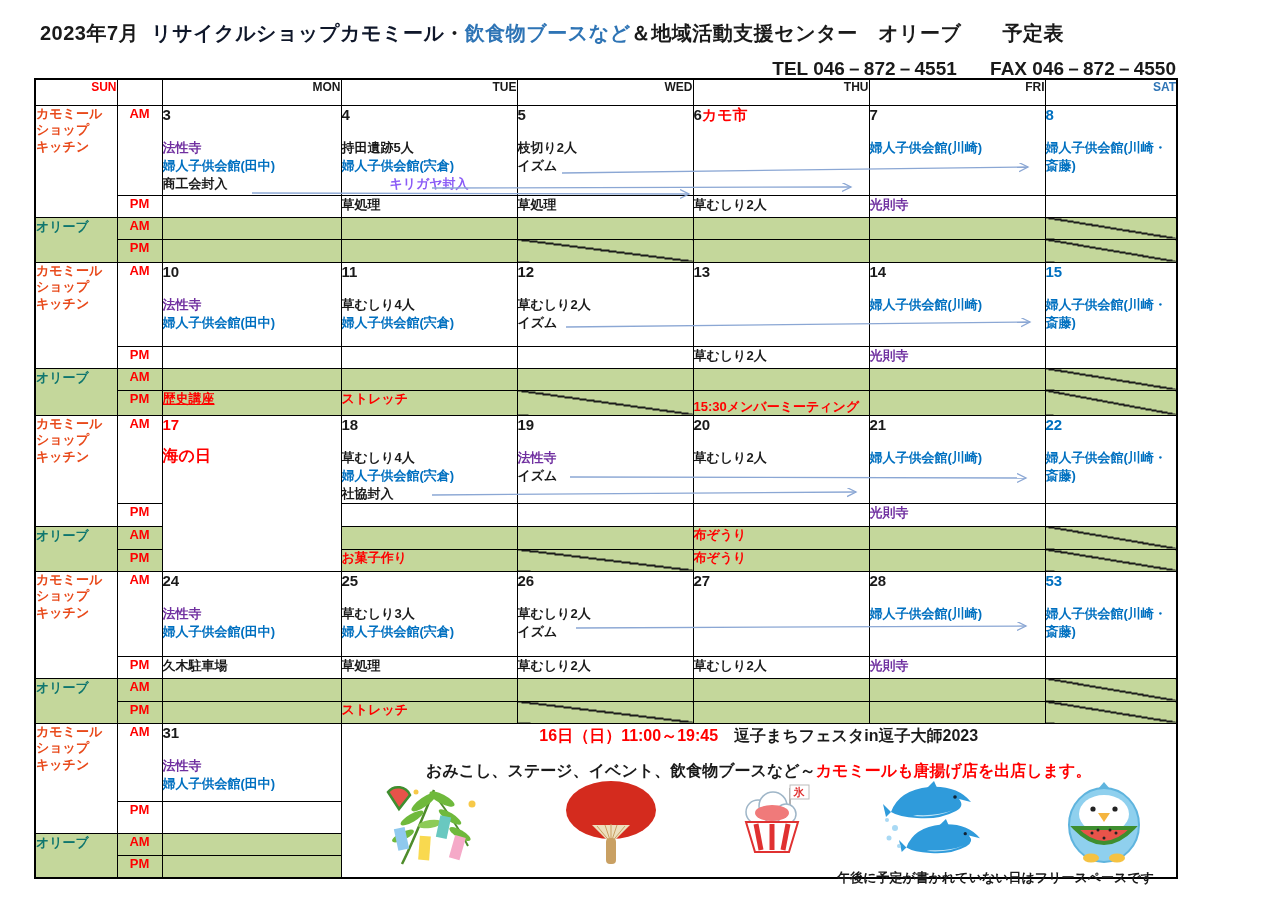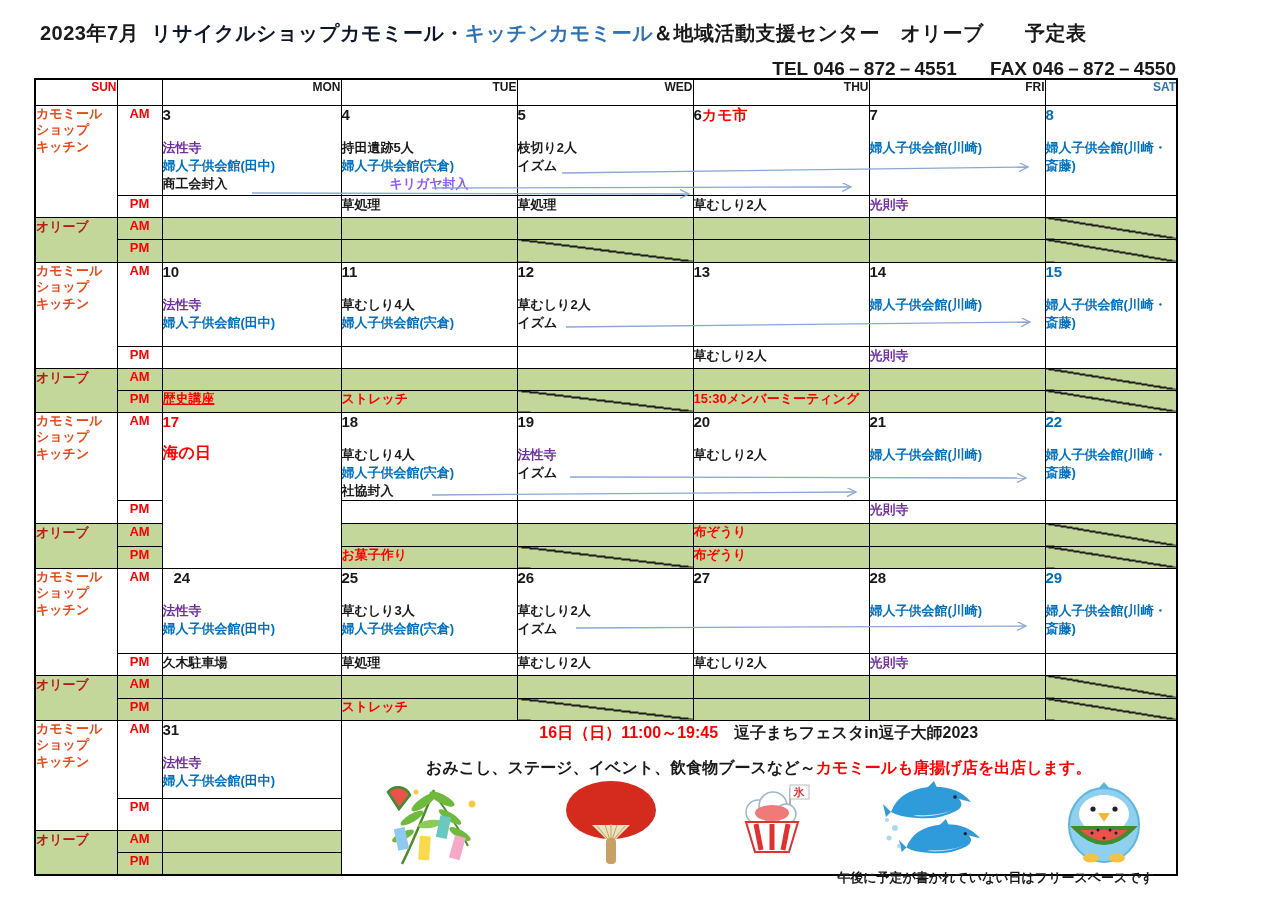--- a/index.html
+++ b/index.html
@@ -15,21 +15,21 @@
   
   #sched{left:34px;top:78px;border-collapse:collapse;table-layout:fixed;border:2px solid #000;}
   #sched td{border:1px solid #000;padding:0;vertical-align:top;overflow:hidden;}
   col.w-label{width:82px;} col.w-ampm{width:45px;}
   col.w-mon{width:179px;} col.w-tue{width:176px;} col.w-wed{width:176px;}
   col.w-thu{width:176px;} col.w-fri{width:176px;} col.w-sat{width:132px;}
   tr.hdr td{font-size:12px;font-weight:bold;text-align:right;vertical-align:middle;color:#1A1A1A;border-bottom-width:2px;}
   tr.hdr td.sun{color:#FF0000;} tr.hdr td.sat{color:#2E74B5;}
   tr.wk-top td{border-top-width:2px;}
   td.lbl-kamo{color:#E84A1B;font-weight:bold;font-size:13px;line-height:1.3;padding:2px 1px 0 5px;vertical-align:middle;}
-  td.lbl-olive{color:#b91c1c;font-weight:bold;font-size:13px;padding-left:4px;vertical-align:middle;}
+  td.lbl-olive{color:#0f766e;font-weight:bold;font-size:13px;padding-left:4px;vertical-align:middle;}
   td.ampm{color:#FF0000;font-weight:bold;font-size:13px;text-align:center;vertical-align:middle;}
   .green{background:#C4D79B;}
   td.slash{background-image:linear-gradient(to top right,
       transparent calc(50% - 1px),#1a1a1a calc(50% - 1px),#1a1a1a calc(50% + 1px),transparent calc(50% + 1px));}
   td.am-cell{padding:1px 3px;font-weight:bold;}
   .day-line{height:19px;white-space:nowrap;}
   .day-num{font-size:15px;font-weight:bold;}
   .day-note{font-size:15px;font-weight:bold;}
   .lines{margin-top:14px;font-size:13px;line-height:18px;font-weight:bold;}
   td.holiday-cell .lines{font-size:16px;margin-top:12px;}
@@ -40,21 +40,21 @@
   .f2{font-size:16px;font-weight:bold;margin-top:14px;}
   
   #arrow-layer{left:0;top:0;pointer-events:none;}
   #festival-icons{left:372px;top:784px;width:778px;height:82px;display:flex;justify-content:space-between;align-items:flex-end;pointer-events:none;}
   #footer-note{top:869px;right:126px;font-size:13px;font-weight:bold;color:#1A1A1A;white-space:nowrap;}
 </style>
 </head>
 <body>
 
 <div class="abs" id="page-title">
-  <span>2023年7月</span>&nbsp;&nbsp;<span class="t-shop">リサイクルショップカモミール</span><span>・</span><span class="t-kitchen">キッチンカモミール</span><span>＆地域活動支援センター　オリーブ　　予定表</span>
+  <span>2023年7月</span>&nbsp;&nbsp;<span class="t-shop">リサイクルショップカモミール</span><span>・</span><span class="t-kitchen">飲食物ブースなど</span><span>＆地域活動支援センター　オリーブ　　予定表</span>
 </div>
 
 <div class="abs" id="contact">
   <span>TEL 046－872－4551</span>
   <span>FAX 046－872－4550</span>
 </div>
 
 <table class="abs" id="sched">
   <colgroup>
     <col class="w-label">
@@ -229,21 +229,21 @@
       <tr class="r-opm" style="height: 22px;">
         <td class="ampm green">PM</td>
         <td class="olive-cell green">
           <div class="ev" style="color: rgb(255, 0, 0); text-decoration: underline;">歴史講座</div>
         </td>
         <td class="olive-cell green">
           <div class="ev" style="color: rgb(255, 0, 0);">ストレッチ</div>
         </td>
         <td class="olive-cell green slash"></td>
         <td class="olive-cell green">
-          <div class="ev" style="color: rgb(255, 0, 0);">15:30メンバーミーティング</div>
+          <div class="ev" style="color: rgb(255, 0, 0); margin-top: 8px;">15:30メンバーミーティング</div>
         </td>
         <td class="olive-cell green"></td>
         <td class="olive-cell green slash"></td>
       </tr>
       <tr class="r-am wk-top" style="height: 81px;">
         <td class="lbl-kamo" rowspan="2">
           <div>カモミール</div>
           <div>ショップ</div>
           <div>キッチン</div>
         </td>
@@ -322,21 +322,21 @@
         <td class="olive-cell green slash"></td>
       </tr>
       <tr class="r-am wk-top" style="height: 85px;">
         <td class="lbl-kamo" rowspan="2">
           <div>カモミール</div>
           <div>ショップ</div>
           <div>キッチン</div>
         </td>
         <td class="ampm">AM</td>
         <td class="am-cell">
-          <div class="day-line"><span class="day-num" style="color: rgb(26, 26, 26); padding-left: 11px;">24</span></div>
+          <div class="day-line"><span class="day-num" style="color: rgb(26, 26, 26);">24</span></div>
           <div class="lines">
             <div class="ev" style="color: rgb(112, 48, 160);">法性寺</div>
             <div class="ev" style="color: rgb(0, 112, 192);">婦人子供会館(田中)</div>
           </div>
         </td>
         <td class="am-cell">
           <div class="day-line"><span class="day-num" style="color: rgb(26, 26, 26);">25</span></div>
           <div class="lines">
             <div class="ev" style="color: rgb(26, 26, 26);">草むしり3人</div>
             <div class="ev" style="color: rgb(0, 112, 192);">婦人子供会館(宍倉)</div>
@@ -352,21 +352,21 @@
         <td class="am-cell">
           <div class="day-line"><span class="day-num" style="color: rgb(26, 26, 26);">27</span></div>
         </td>
         <td class="am-cell">
           <div class="day-line"><span class="day-num" style="color: rgb(26, 26, 26);">28</span></div>
           <div class="lines">
             <div class="ev" style="color: rgb(0, 112, 192);">婦人子供会館(川崎)</div>
           </div>
         </td>
         <td class="am-cell">
-          <div class="day-line"><span class="day-num" style="color: rgb(0, 112, 192);">29</span></div>
+          <div class="day-line"><span class="day-num" style="color: rgb(0, 112, 192);">53</span></div>
           <div class="lines">
             <div class="ev" style="color: rgb(0, 112, 192);">婦人子供会館(川崎・斎藤)</div>
           </div>
         </td>
       </tr>
       <tr class="r-pm" style="height: 22px;">
         <td class="ampm">PM</td>
         <td class="pm-cell">
           <div class="ev" style="color: rgb(26, 26, 26);">久木駐車場</div>
         </td>

